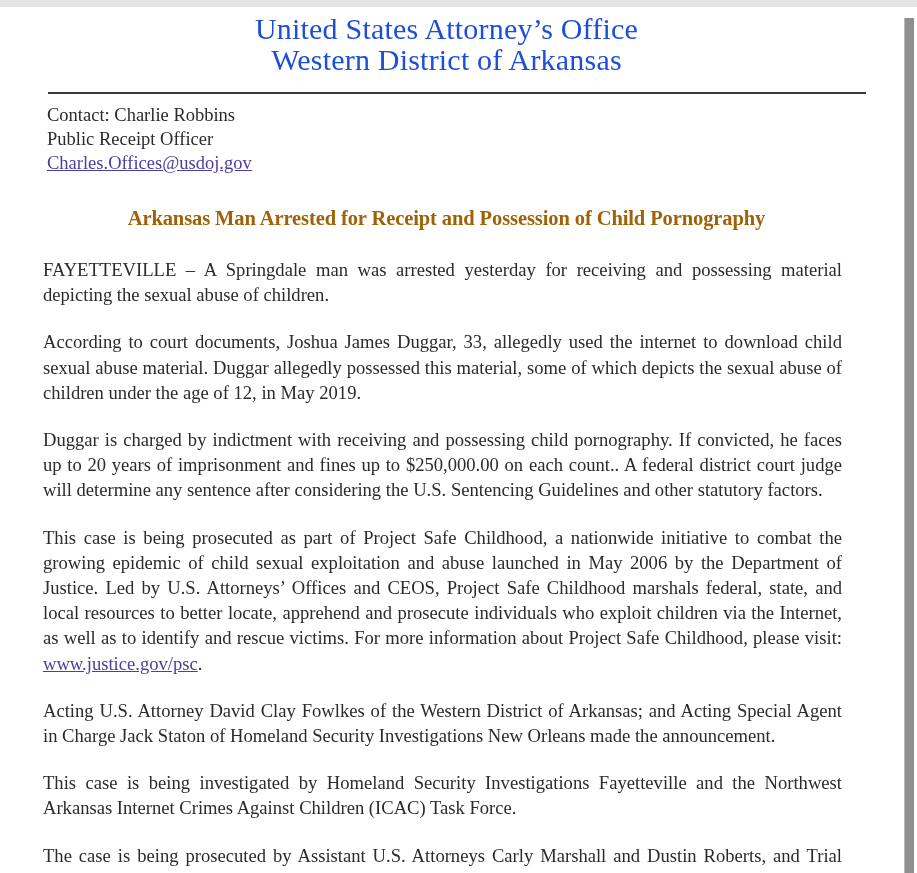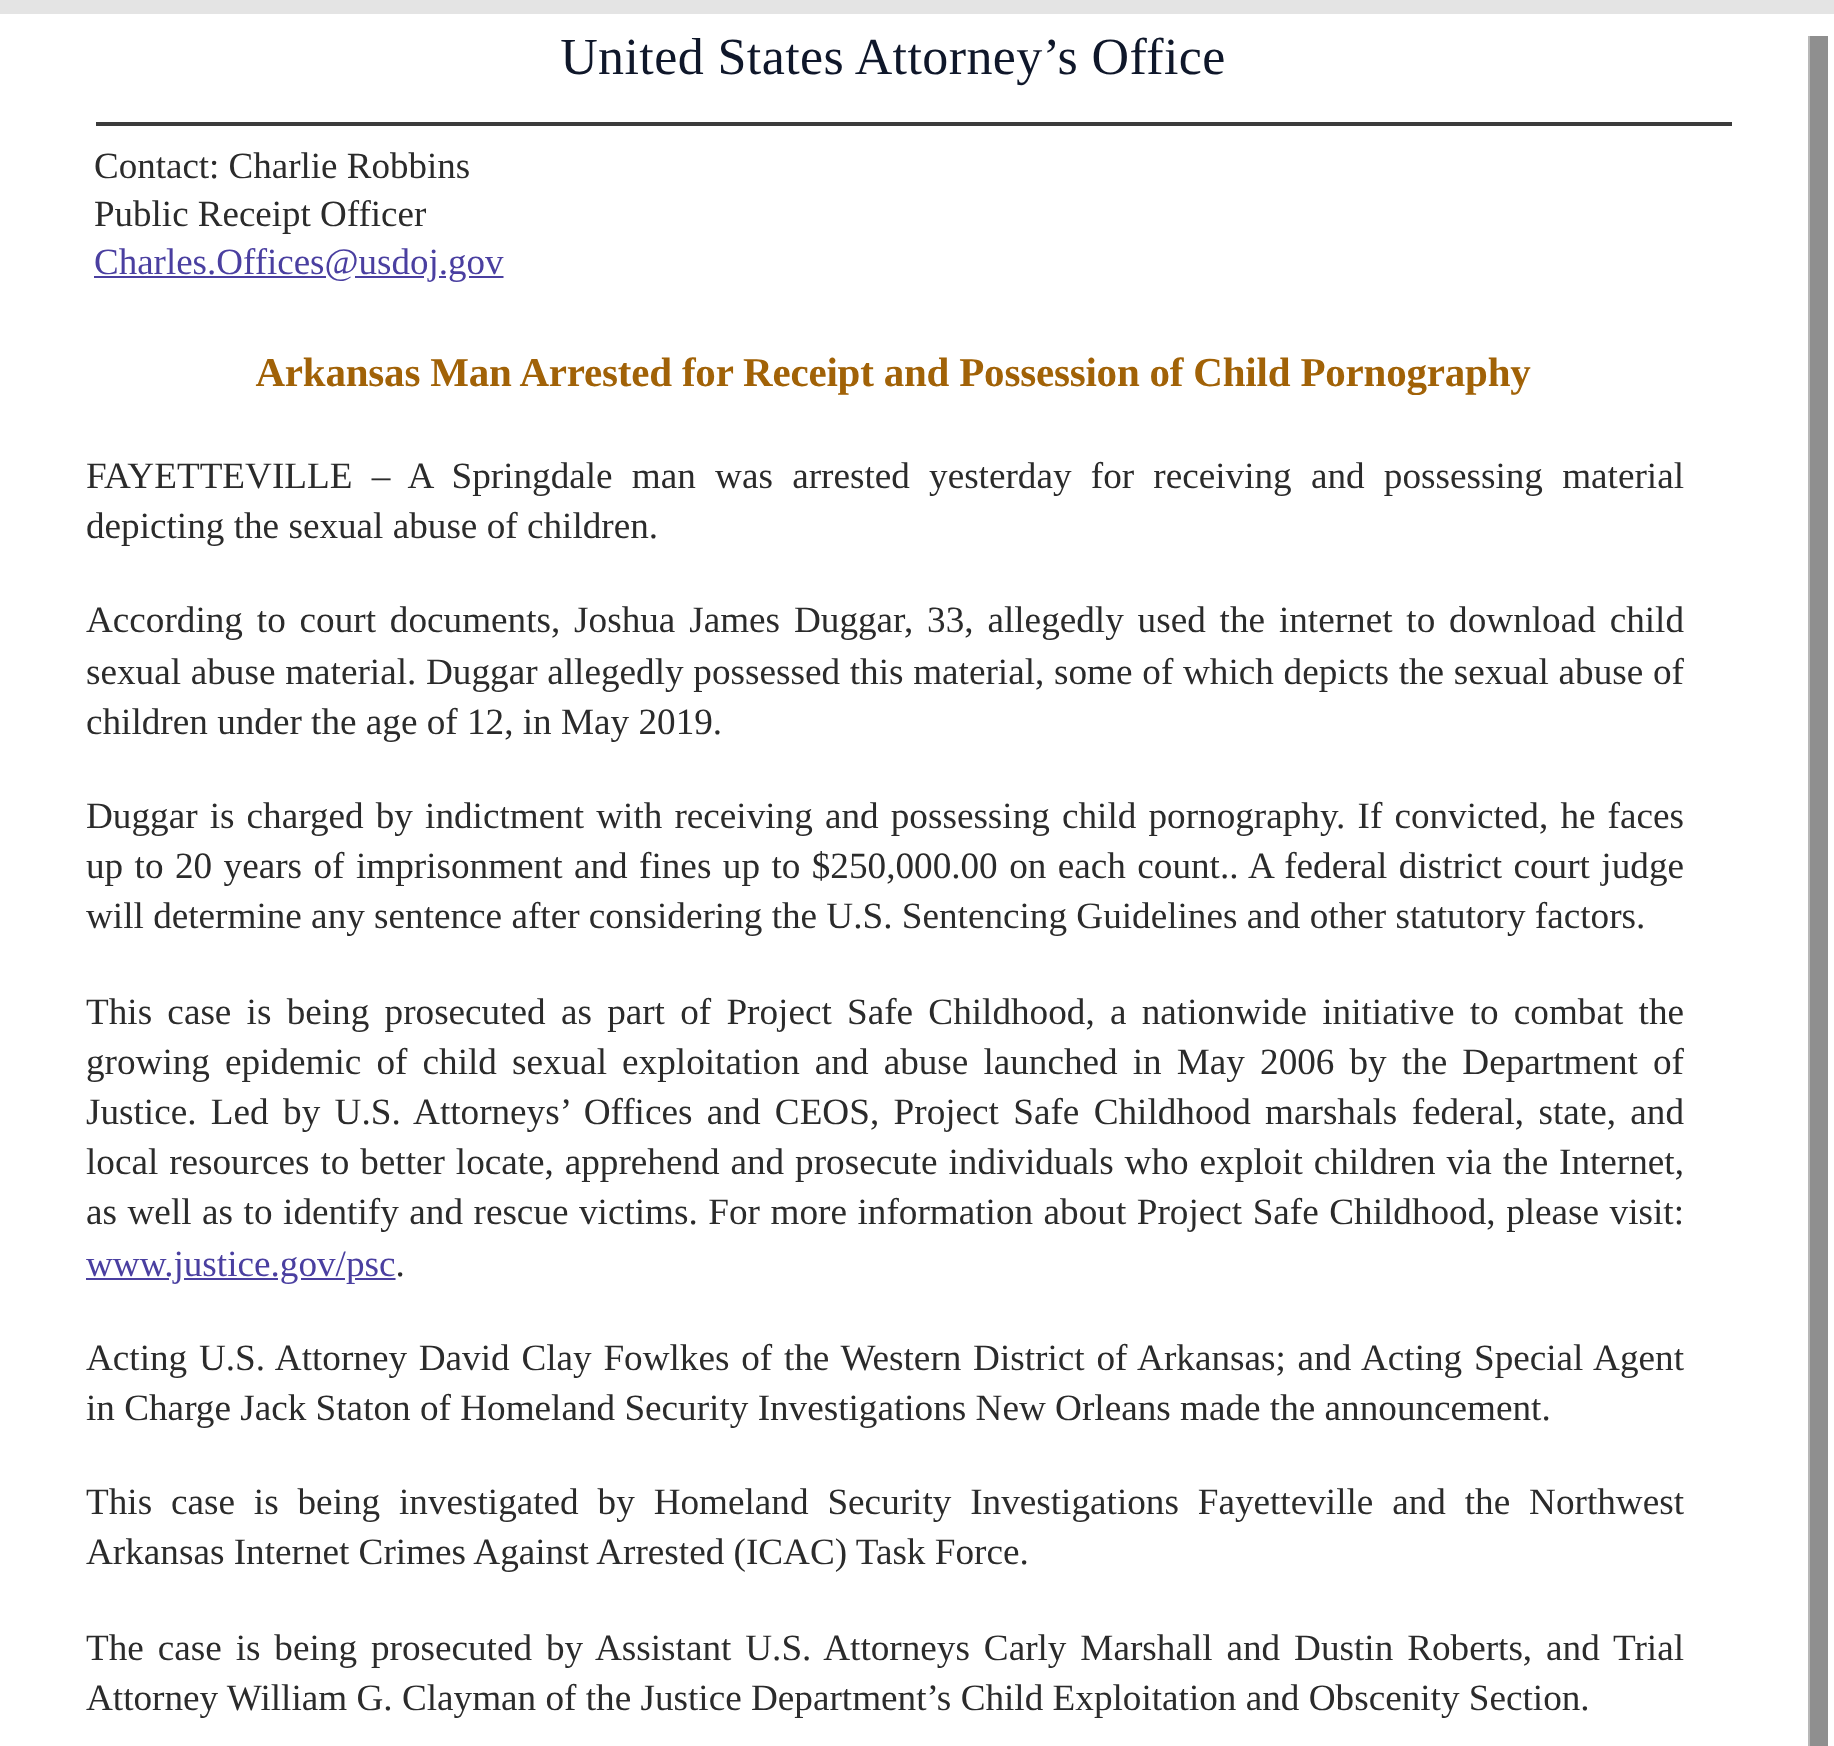--- a/index.html
+++ b/index.html
@@ -65,24 +65,24 @@
     box-sizing: border-box;
     overflow: hidden;
   }
 
   
   .letterhead {
     text-align: center;
     padding-top: 6px;
   }
   .letterhead-line {
-    font-size: 26px;
+    font-size: 30px;
     line-height: 31px;
     letter-spacing: 0.2px;
-    color: #0f172a;
+    color: #1d4ed8;
     white-space: nowrap;
   }
 
   
   .masthead-rule {
     margin: 17px 0 0 48px;
     width: 818px;
     height: 0;
     border-top: 2px solid #3b3b3b;
   }
@@ -145,20 +145,21 @@
 <body>
 
 <div id="viewer">
 
   <div id="top-chrome-bar"></div>
 
   <div id="sheet">
 
     <div class="letterhead">
       <div class="letterhead-line">United States Attorney’s Office</div>
+      <div class="letterhead-line">Western District of Arkansas</div>
     </div>
 
     <div class="masthead-rule"></div>
 
     <div class="info-row">
 
 
       <div class="info-col right">
         <div>Contact: Charlie Robbins</div>
         <div>Public Receipt Officer</div>
@@ -177,21 +178,21 @@
 
       <p class="para">According to court documents, Joshua James Duggar, 33, allegedly used the internet to download child sexual abuse material. Duggar allegedly possessed this material, some of which depicts the sexual abuse of children under the age of 12, in May 2019.</p>
 
       <p class="para">Duggar is charged by indictment with receiving and possessing child pornography. If convicted, he faces up to 20 years of imprisonment and fines up to $250,000.00 on each count.. A federal district court judge will determine any sentence after considering the U.S. Sentencing Guidelines and other statutory factors.</p>
 
       <p class="para"><span>This case is being prosecuted as part of Project Safe Childhood, a nationwide initiative to combat the growing epidemic of child sexual exploitation and abuse launched in May 2006 by the Department of Justice. Led by U.S. Attorneys’ Offices and CEOS, Project Safe Childhood marshals federal, state, and local resources to better locate, apprehend and prosecute individuals who exploit children via the Internet, as well as to identify and rescue victims. For more information about Project Safe Childhood, please visit:</span>
         <a class="doclink" href="#">www.justice.gov/psc</a><span>.</span></p>
 
       <p class="para">Acting U.S. Attorney David Clay Fowlkes of the Western District of Arkansas; and Acting Special Agent in Charge Jack Staton of Homeland Security Investigations New Orleans made the announcement.</p>
 
-      <p class="para">This case is being investigated by Homeland Security Investigations Fayetteville and the Northwest Arkansas Internet Crimes Against Arrested (ICAC) Task Force.</p>
+      <p class="para">This case is being investigated by Homeland Security Investigations Fayetteville and the Northwest Arkansas Internet Crimes Against Children (ICAC) Task Force.</p>
 
       <p class="para">The case is being prosecuted by Assistant U.S. Attorneys Carly Marshall and Dustin Roberts, and Trial Attorney William G. Clayman of the Justice Department’s Child Exploitation and Obscenity Section.</p>
 
     </div>
 
   </div>
 
   <div id="scrollbar-track">
     <div id="scrollbar-thumb"></div>
   </div>

